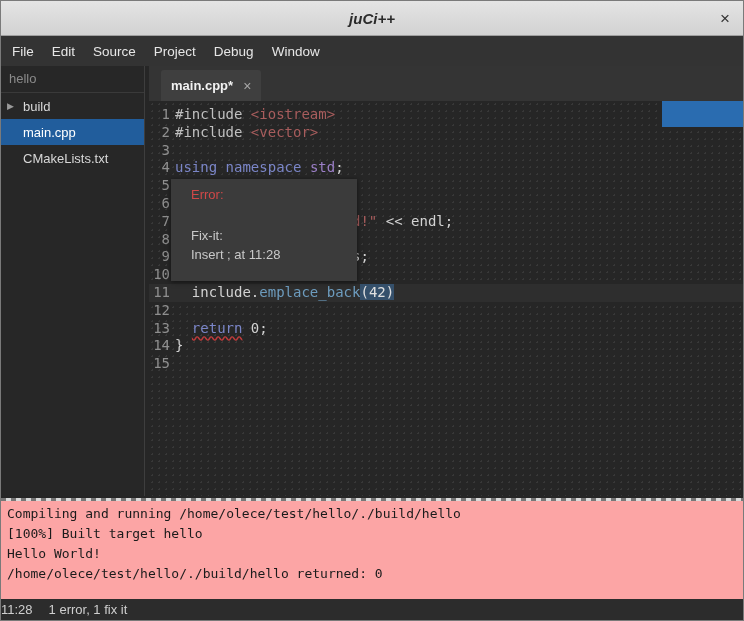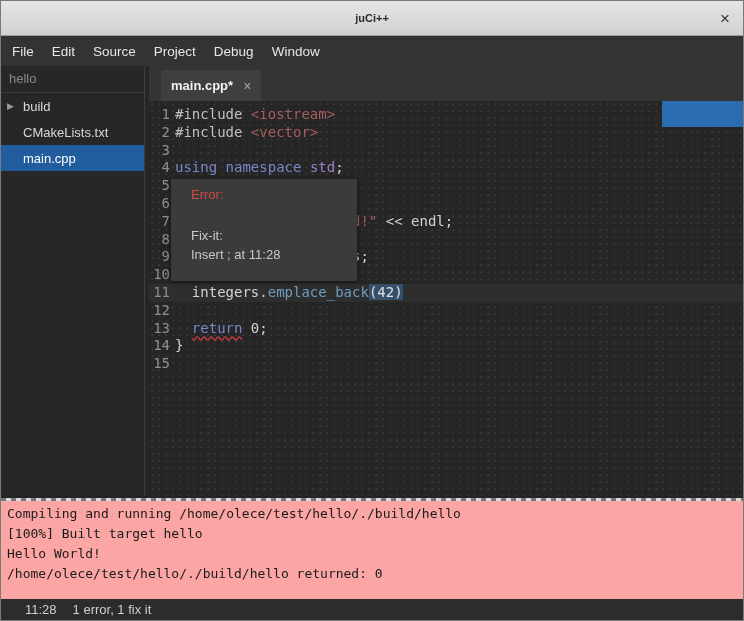--- a/index.html
+++ b/index.html
@@ -4,21 +4,21 @@
 <style>
   html,body{margin:0;padding:0;background:#555;}
   .window{position:relative;width:744px;height:621px;background:#262626;
           font-family:"Liberation Sans",sans-serif;overflow:hidden;
           border:1px solid #7a7a7a;box-sizing:border-box;}
 
   
   .titlebar{position:absolute;top:0;left:0;right:0;height:35px;box-sizing:border-box;
             background:linear-gradient(#e4e4e4,#d2d2d2);border-bottom:1px solid #9f9f9f;
             display:flex;align-items:center;justify-content:center;}
-  .title{font-weight:bold;font-size:11px;color:#2b2b2b;}
+  .title{font-weight:bold;font-size:15px;color:#2b2b2b;font-style:italic;}
   .close{position:absolute;right:13px;top:50%;transform:translateY(-50%);
          font-size:17px;color:#333;cursor:pointer;line-height:1;}
 
   
   .menubar{position:absolute;top:35px;left:0;right:0;height:30px;background:#333333;
            display:flex;align-items:stretch;padding-left:2px;}
   .menu-item{color:#e6e6e6;font-size:13.5px;padding:8px 9px;display:flex;align-items:center;cursor:pointer;}
 
   
   .sidebar{position:absolute;top:65px;left:0;width:144px;bottom:124px;background:#272727;
@@ -70,21 +70,21 @@
   .dashed-sep{position:absolute;top:497px;left:0;right:0;height:3px;
               background:repeating-linear-gradient(90deg,#777 0 5px,#d9d9d9 5px 10px);cursor:row-resize;}
   .terminal{position:absolute;top:500px;left:0;right:0;height:100px;background:#fca5a5;
             font-family:"DejaVu Sans Mono",monospace;font-size:13px;color:#1b1b1b;
             padding:3px 0 0 6px;box-sizing:border-box;overflow:hidden;}
   .term-line{height:20px;line-height:20px;white-space:pre;}
 
   
   .statusbar{position:absolute;bottom:0;left:0;right:0;height:21px;background:#2c2c2c;
              color:#cfcfcf;font-size:13px;display:flex;align-items:center;
-             padding-left:24px;gap:16px;}
+             padding-left:0;gap:16px;}
 </style>
 </head>
 <body>
 
 <div class="window">
 
   <div class="titlebar">
     <span class="title">juCi++</span>
     <span class="close">×</span>
   </div>
@@ -98,27 +98,27 @@
       <div class="menu-item">Window</div>
     </div>
 
   <div class="sidebar">
     <div class="side-header">hello</div>
     <div id="filetree">
         <div class="tree-item">
           <span class="expander">▶</span>
           <span>build</span>
         </div>
+        <div class="tree-item selected">
+          <span class="expander"></span>
+          <span>main.cpp</span>
+        </div>
         <div class="tree-item">
           <span class="expander"></span>
           <span>CMakeLists.txt</span>
-        </div>
-        <div class="tree-item selected">
-          <span class="expander"></span>
-          <span>main.cpp</span>
         </div>
       </div>
   </div>
 
   <div class="tabbar">
     <div class="tab">
       <span class="tab-label">main.cpp*</span>
       <span class="tab-close">×</span>
     </div>
   </div>
@@ -160,21 +160,21 @@
         <div class="cl-row">
           <span class="cl-num">9</span>
           <span class="cl-code"><span>  vector&lt;</span><span class="c-kw">int</span><span>&gt; integers;</span></span>
         </div>
         <div class="cl-row">
           <span class="cl-num">10</span>
           <span class="cl-code"></span>
         </div>
         <div class="cl-row current">
           <span class="cl-num">11</span>
-          <span class="cl-code"><span>  integers.</span><span class="c-fn">emplace_back</span><span class="c-sel">(42)</span></span>
+          <span class="cl-code"><span>  include.</span><span class="c-fn">emplace_back</span><span class="c-sel">(42)</span></span>
         </div>
         <div class="cl-row">
           <span class="cl-num">12</span>
           <span class="cl-code"></span>
         </div>
         <div class="cl-row">
           <span class="cl-num">13</span>
           <span class="cl-code"><span>  </span><span class="c-kw c-err">return</span><span> 0;</span></span>
         </div>
         <div class="cl-row">

